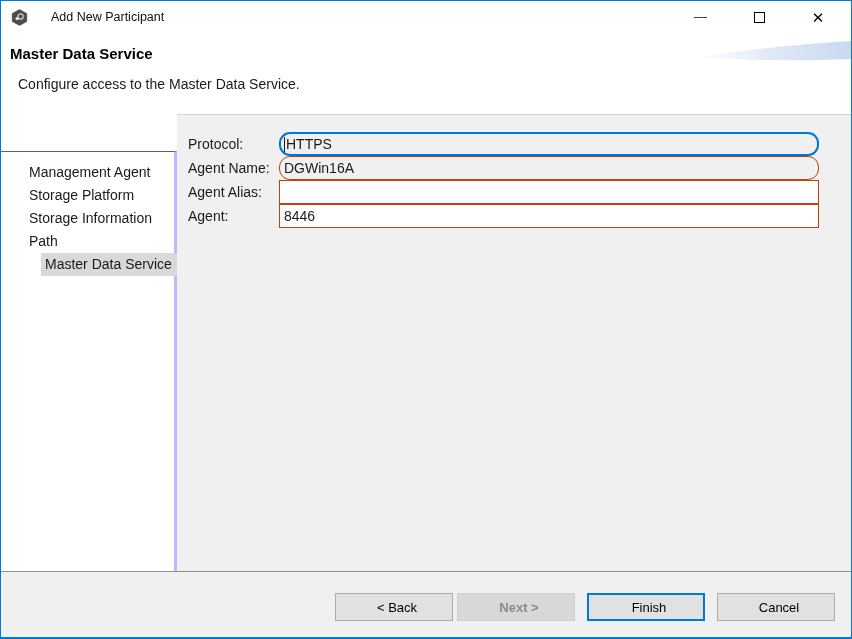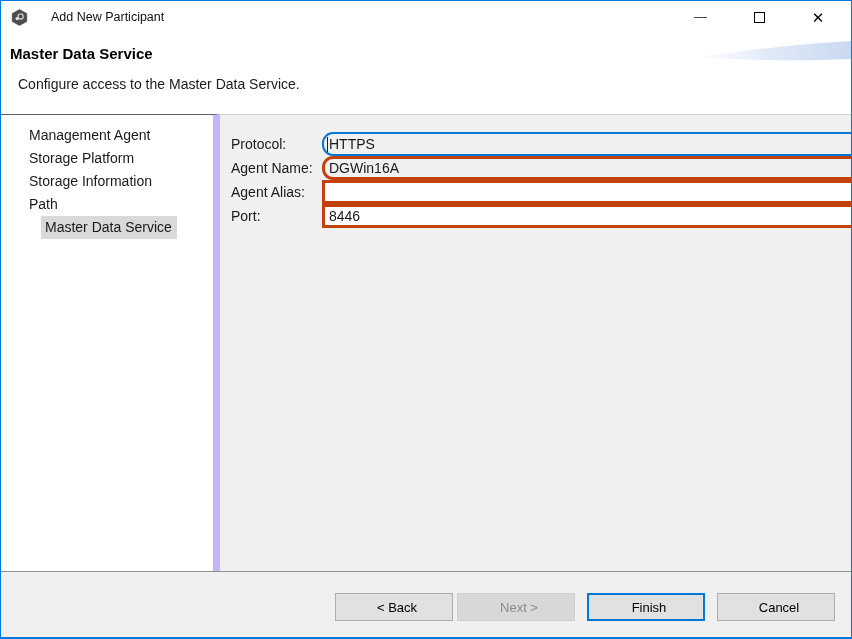--- a/index.html
+++ b/index.html
@@ -53,26 +53,27 @@
     position: relative;
     padding: 12px 0 0 9px;
   }
   .header-title { font-size: 15px; font-weight: bold; color: #000; }
   .header-subtitle { font-size: 14px; margin: 14px 0 0 8px; color: #1a1a1a; }
   .swoosh { position: absolute; right: 0; top: 6px; width: 152px; height: 24px; }
 
   
   .body { display: flex; height: 457px; }
   .sidebar {
-    width: 219px;
+    width: 176px;
     background: #fff;
     border-top: 1px solid #606060;
-    border-right: 7px solid #c4b5fd;
+    border-right: 3px solid #c4b5fd;
     padding-top: 9px;
     flex: none;
+    margin-top: 37px;
   }
   .tree-item {
     position: relative;
     height: 23px;
     line-height: 23px;
     font-size: 14px;
     white-space: nowrap;
     cursor: default;
   }
   .tree-item.lvl0 { padding-left: 28px; }
@@ -96,21 +97,21 @@
   .form-grid {
     display: grid;
     grid-template-columns: 91px 540px;
     align-items: center;
   }
   .field-label { font-size: 14px; line-height: 24px; white-space: nowrap; }
   .field {
     width: 540px; height: 24px;
     font-family: "Liberation Sans", sans-serif;
     font-size: 14px; color: #1a1a1a;
-    border: 3px solid #c2410c;
+    border: 1px solid #c2410c;
     background: #fff;
     padding: 0 4px;
     outline: none;
   }
   .field.readonly { background: #f0f0f0; border-radius: 11px; }
   .field.focused {
     border: 2px solid #0078d7;
     
     background: linear-gradient(#1a1a1a, #1a1a1a) 3px 50% / 1px 15px no-repeat, #f0f0f0;
     padding-left: 5px;
@@ -130,21 +131,21 @@
     width: 118px; height: 28px;
     font-family: "Liberation Sans", sans-serif;
     font-size: 13px; color: #000;
     background: #e1e1e1;
     border: 1px solid #adadad;
     cursor: default;
     padding-left: 6px;
   }
   .btn + .btn { margin-left: 12px; }
   .btn.next { margin-left: 4px; }
-  .btn.disabled { background: #d8d8d8; border-color: #cfcfcf; color: #8a8a8a; }
+  .btn.disabled { background: #d8d8d8; border-color: #cfcfcf; color: #8a8a8a; font-weight: bold; }
   .btn.default { border: 2px solid #0078d7; }
 </style>
 </head>
 <body>
 
 <div class="window">
 
   <div class="titlebar">
     <svg class="app-icon" viewBox="0 0 17 17">
       <path d="M8.5 0.5 L15.8 4.5 V12.5 L8.5 16.5 L1.2 12.5 V4.5 Z" fill="#4d4d4d" stroke="#3c3c3c" stroke-width="0.5"></path>
@@ -204,21 +205,21 @@
       <div class="form-grid">
         <div class="field-label">Protocol:</div>
         <input class="field readonly focused" type="text" readonly="" value="HTTPS" style="">
 
         <div class="field-label">Agent Name:</div>
         <input class="field readonly" type="text" readonly="" value="DGWin16A" style="">
 
         <div class="field-label">Agent Alias:</div>
         <input class="field" type="text" value="" style="">
 
-        <div class="field-label">Port:</div>
+        <div class="field-label">Agent:</div>
         <input class="field" type="text" value="8446" style="">
       </div>
     </div>
   </div>
 
   <div class="footer">
     <button class="btn">&lt; Back</button>
     <button class="btn next disabled" disabled="">Next &gt;</button>
     <button class="btn default">Finish</button>
     <button class="btn">Cancel</button>

